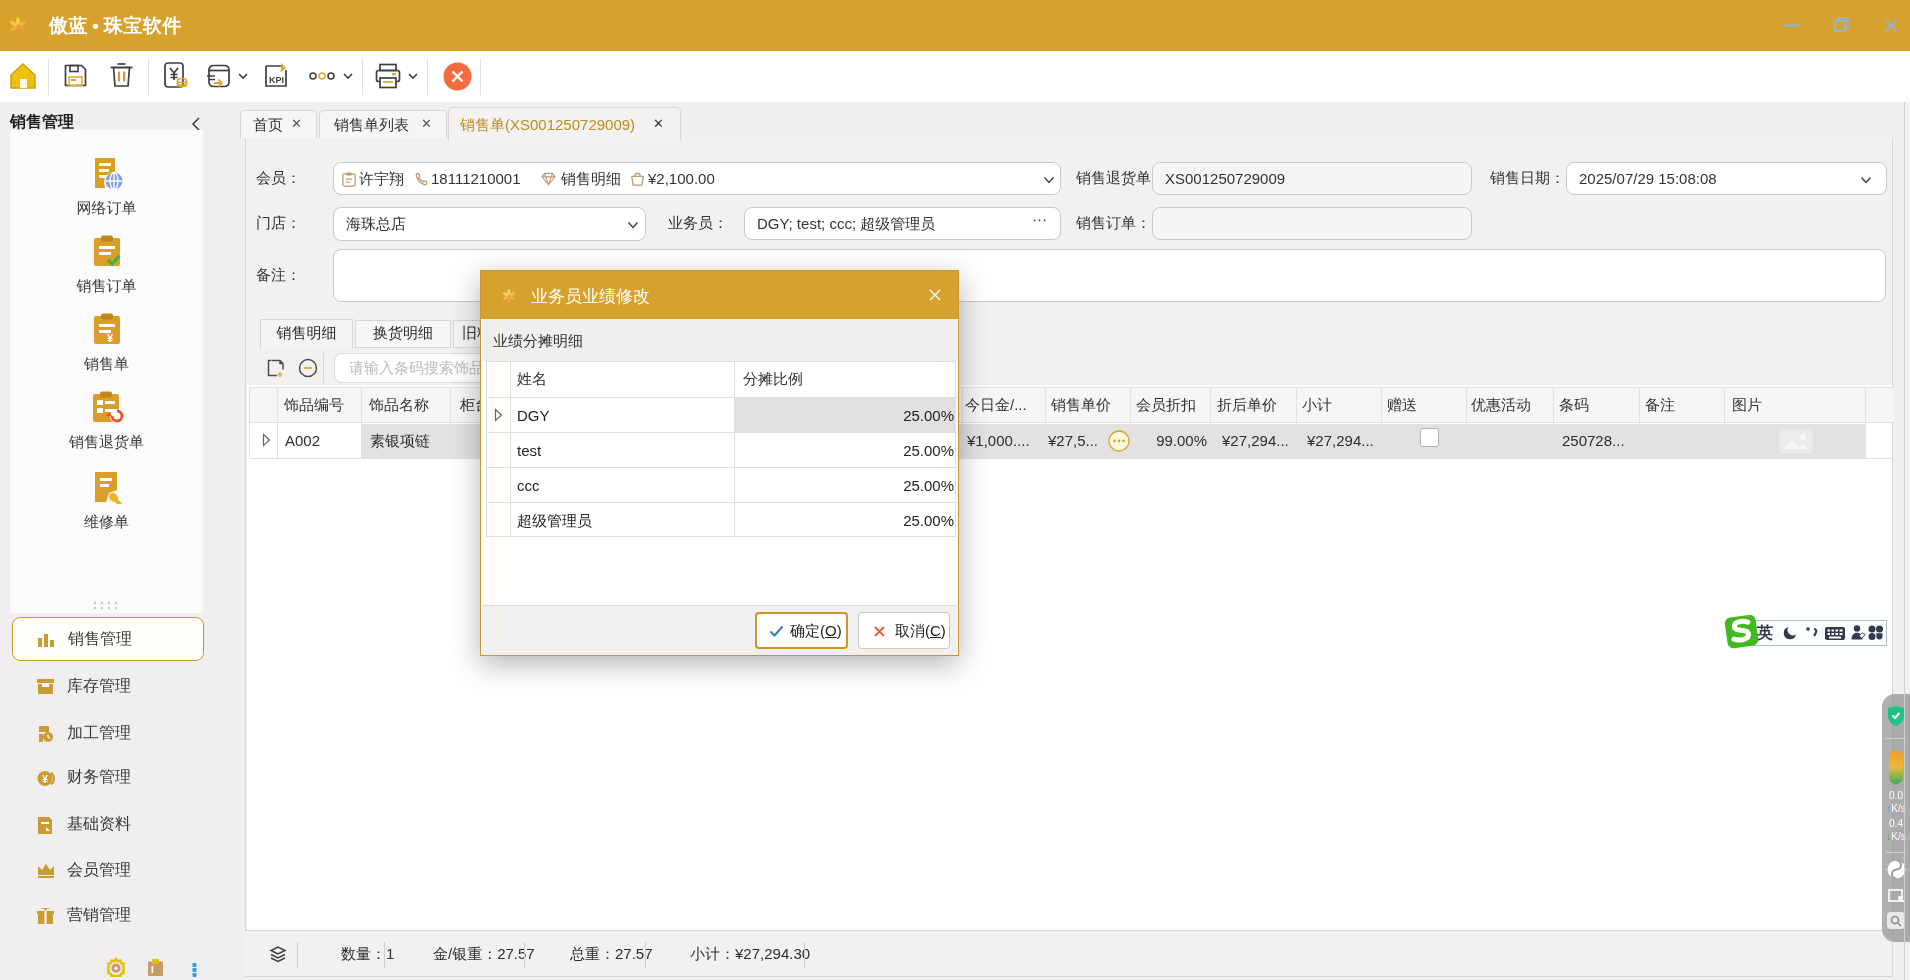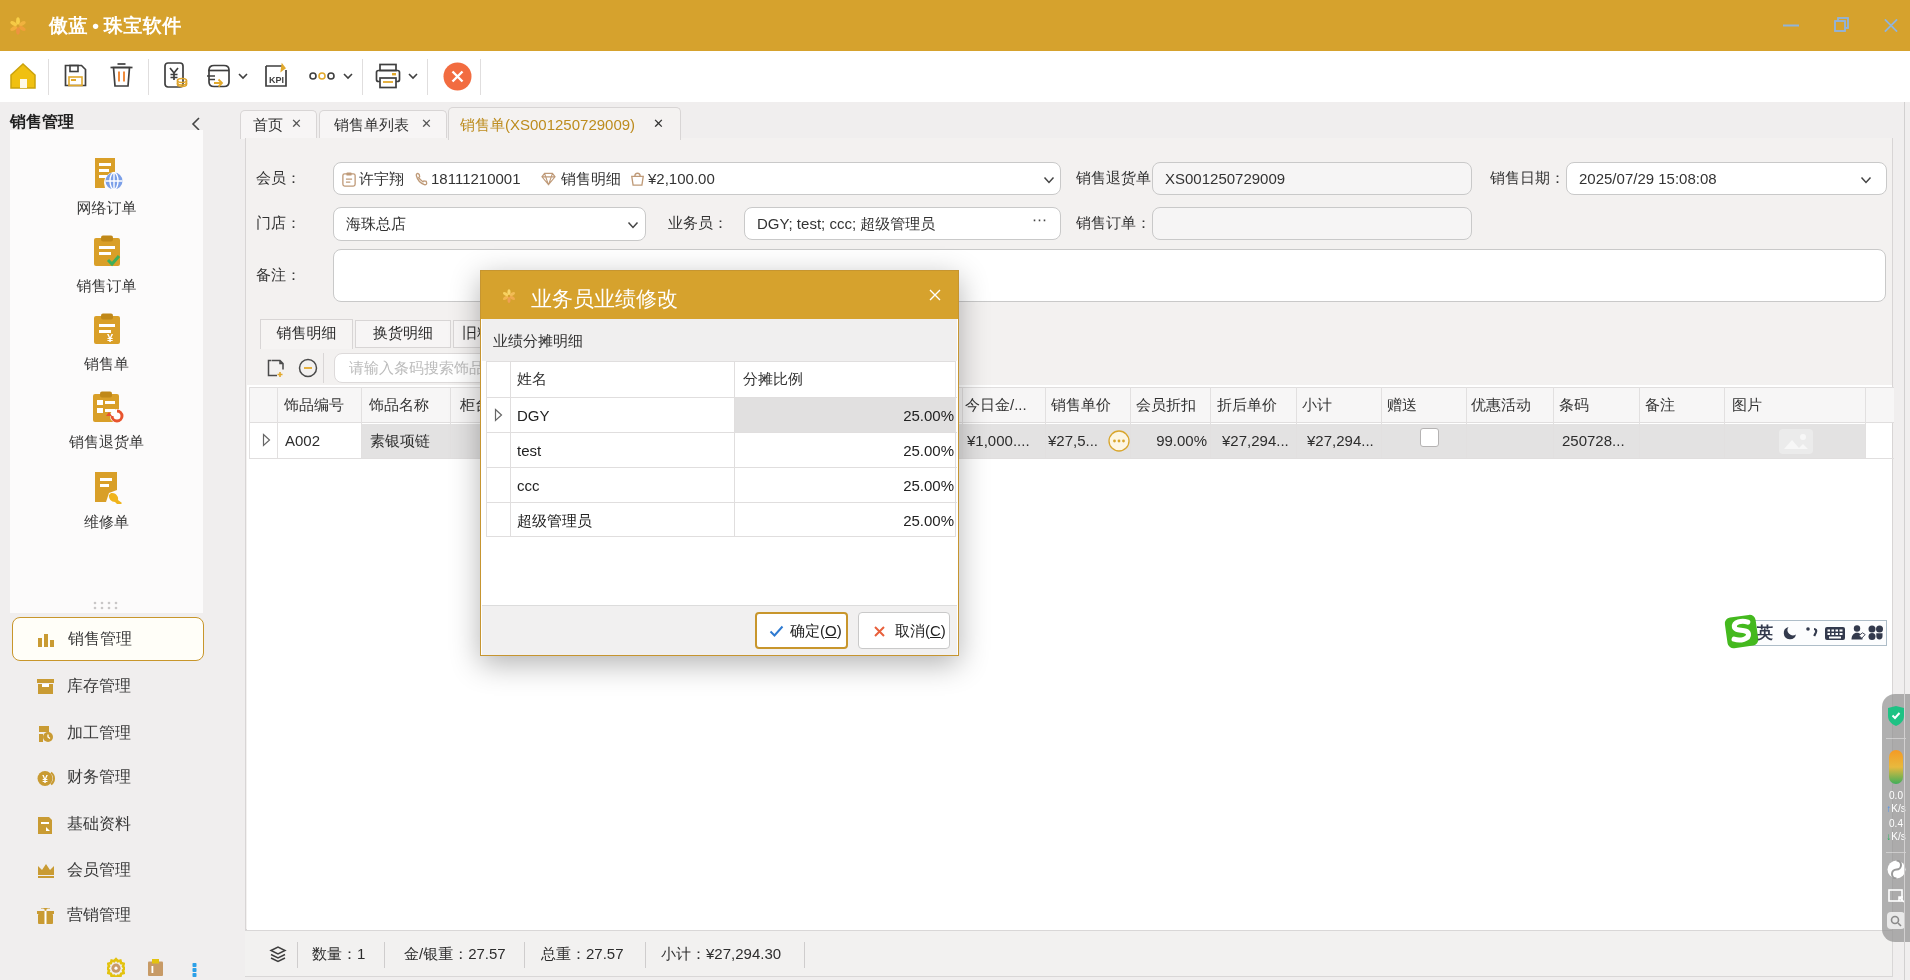--- a/index.html
+++ b/index.html
@@ -37,21 +37,21 @@
 .gh { position:absolute; font-size:15px; color:#333; }
 .gcell { position:absolute; font-size:15px; color:#2d2d2d; }
 .vline { position:absolute; width:1px; background:#e2e0e0; }
 
 #dlg { left:480px; top:270px; width:479px; height:386px; background:#fff; border:1px solid #c69530; box-shadow:0 8px 28px rgba(0,0,0,0.30); }
 #dlghead { position:absolute; left:0; top:0; width:477px; height:48px; background:#d6a22d; }
 .dbtn { position:absolute; height:37px; background:#fff; border-radius:4px; font-size:15px; color:#222; }
 
 #statusbar { left:245px; top:930px; width:1648px; height:47px; background:#f2f1f0; border:1px solid #d9d7d7; border-left:none; }
 .ssep { position:absolute; top:11px; width:1px; height:26px; background:#cfcdcd; }
-.sitem { position:absolute; top:14px; font-size:15px; color:#2d2d2d; }
+.sitem { position:absolute; top:14px; font-size:15px; color:#2d2d2d;margin-left:29px; }
 </style>
 </head>
 <body>
 <div class="abs" id="titlebar">
   <svg style="position:absolute;left:9px;top:17px" width="18" height="18" viewBox="0 0 20 20">
     <g>
       <ellipse cx="10" cy="4.6" rx="2.1" ry="4.2" fill="#f7cf49"></ellipse>
       <ellipse cx="10" cy="4.6" rx="2.1" ry="4.2" transform="rotate(60 10 10)" fill="#f0b23e"></ellipse>
       <ellipse cx="10" cy="4.6" rx="2.1" ry="4.2" transform="rotate(120 10 10)" fill="#ef9f3a"></ellipse>
       <ellipse cx="10" cy="4.6" rx="2.1" ry="4.2" transform="rotate(180 10 10)" fill="#ee9340"></ellipse>
@@ -467,21 +467,21 @@
       <g>
         <ellipse cx="10" cy="4.6" rx="2.2" ry="4.4" fill="#f9d66b"></ellipse>
         <ellipse cx="10" cy="4.6" rx="2.2" ry="4.4" transform="rotate(60 10 10)" fill="#f2bc55"></ellipse>
         <ellipse cx="10" cy="4.6" rx="2.2" ry="4.4" transform="rotate(120 10 10)" fill="#f0ab4e"></ellipse>
         <ellipse cx="10" cy="4.6" rx="2.2" ry="4.4" transform="rotate(180 10 10)" fill="#efa055"></ellipse>
         <ellipse cx="10" cy="4.6" rx="2.2" ry="4.4" transform="rotate(240 10 10)" fill="#f3b650"></ellipse>
         <ellipse cx="10" cy="4.6" rx="2.2" ry="4.4" transform="rotate(300 10 10)" fill="#f8d160"></ellipse>
         <circle cx="10" cy="10" r="1.7" fill="#d6a22d"></circle>
       </g>
     </svg>
-    <span style="position:absolute;left:50px;top:14px;color:#fff;font-size:21px;">业务员业绩修改</span>
+    <span style="position:absolute;left:50px;top:14px;color:#fff;font-size:17px;">业务员业绩修改</span>
     <svg style="position:absolute;left:447px;top:17px" width="14" height="14" viewBox="0 0 14 14">
         <path d="M2 2 L12 12 M12 2 L2 12" stroke="#fff" stroke-width="1.4"></path>
       </svg>
   </div>
   <div class="abs" style="left:1px;top:48px;width:475px;height:42px;background:#f0efef;"></div>
   <div class="abs" style="left:12px;top:61px;font-size:15px;color:#333;">业绩分摊明细</div>
   <div class="abs" style="left:5px;top:90px;width:470px;height:176px;border:1px solid #e0dede;background:#fff;">
     <div class="abs" style="left:248px;top:36px;width:221px;height:35px;background:#e1e0e0;"></div>
     <div class="abs" style="left:0;top:35px;width:470px;height:1px;background:#e0dede;"></div>
     <div class="abs" style="left:0;top:70px;width:470px;height:1px;background:#e0dede;"></div>

